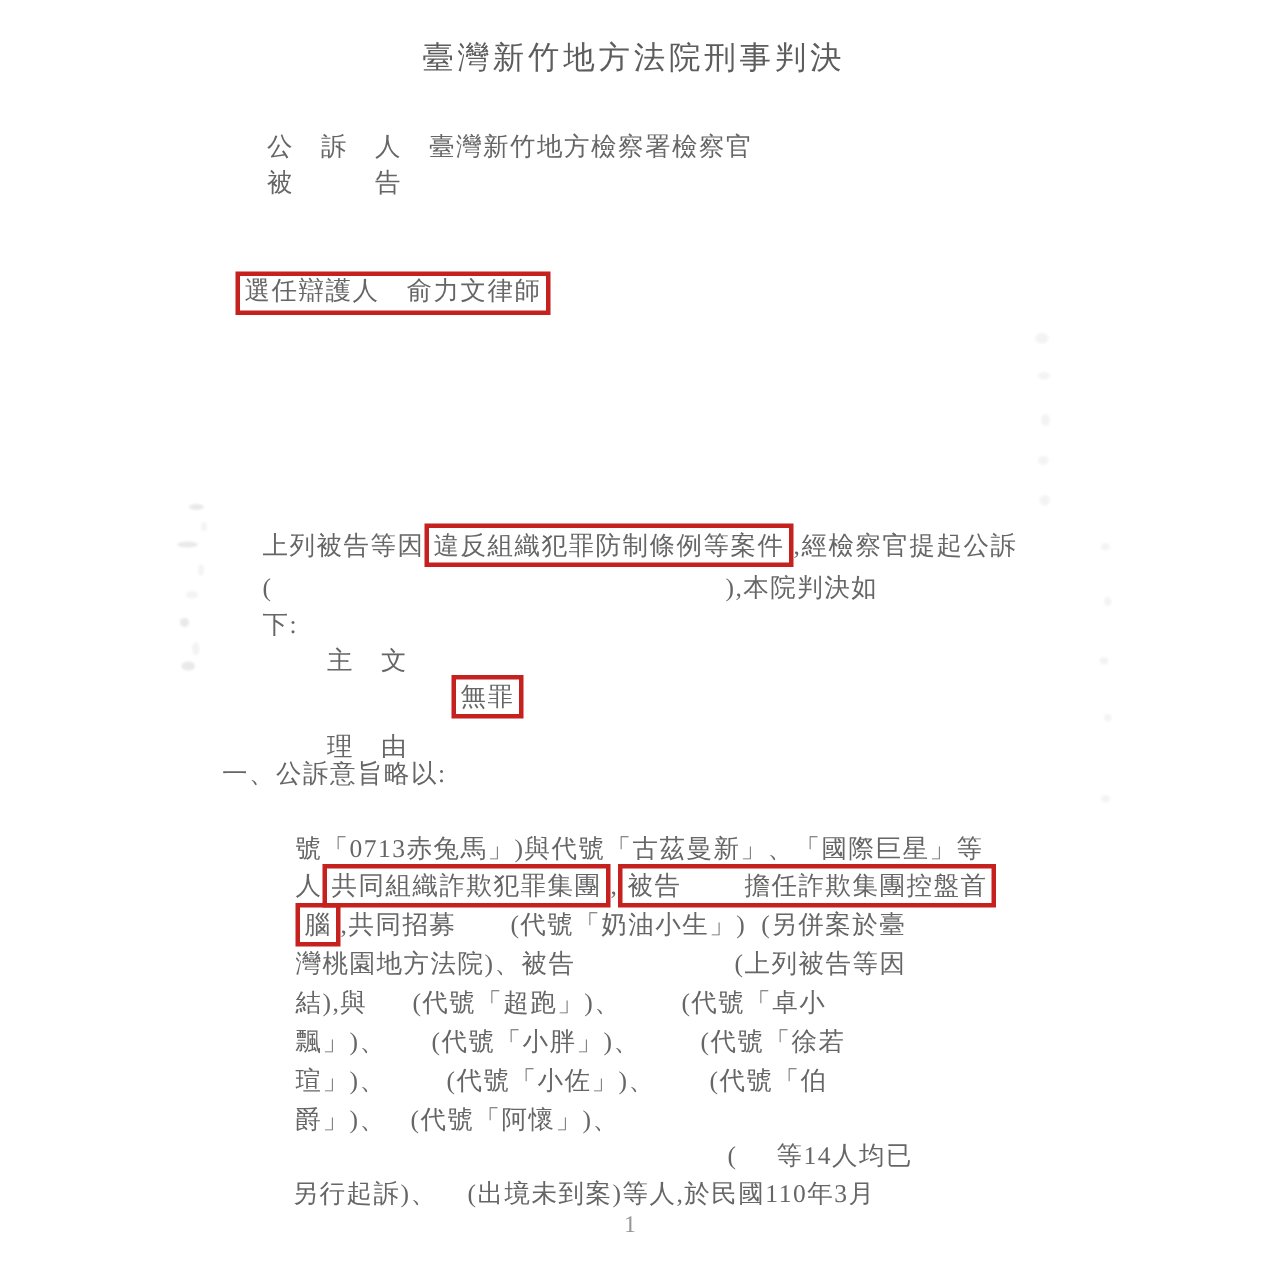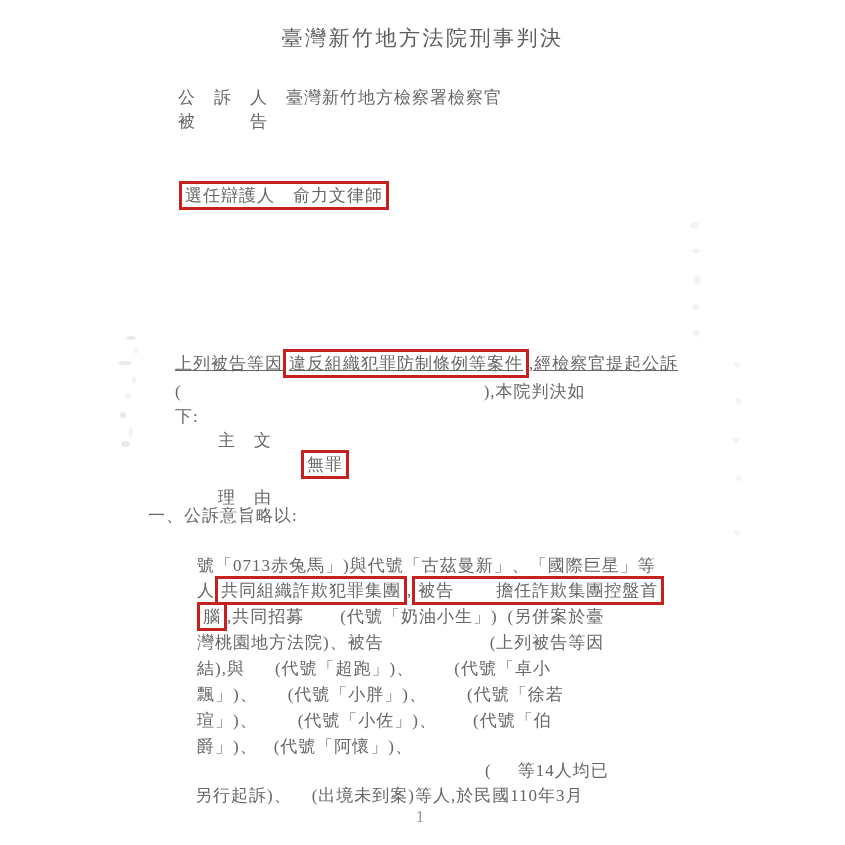--- a/index.html
+++ b/index.html
@@ -66,25 +66,25 @@
 <div id="page">
 
   <div class="title-line">臺灣新竹地方法院刑事判決</div>
 
   <div class="line" style="top:86px; left:178px;">
     <span>公　訴　人　臺灣新竹地方檢察署檢察官</span>
   </div>
   <div class="line" style="top:110px; left:178px;">
     <span>被　　　告</span>
   </div>
-  <div class="line" style="top:184px; left:179px;">
+  <div class="line" style="top:184px; left:157px;font-family:Liberation Mono, monospace;">
     <span class="hl">選任辯護人　俞力文律師</span>
   </div>
 
-  <div class="line" style="top:352px; left:175px;text-decoration:underline;">
+  <div class="line" style="top:352px; left:175px;">
     <span>上列被告等因</span><span class="hl">違反組織犯罪防制條例等案件</span><span>,經檢察官提起公訴</span>
   </div>
   <div class="line" style="top:380px; left:175px;">
     <span>(</span><span class="gap" style="width:302px;"></span><span>),本院判決如</span>
   </div>
   <div class="line" style="top:405px; left:175px;">
     <span>下:</span>
   </div>
 
   <div class="line" style="top:429px; left:218px;">

